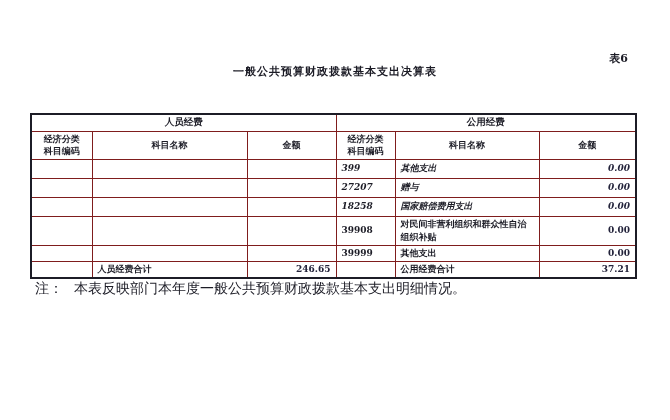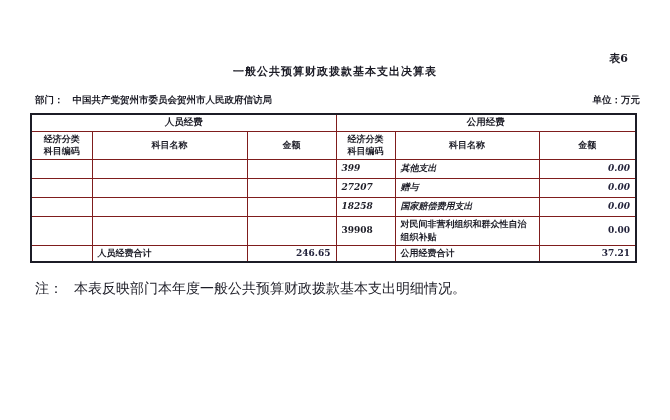--- a/index.html
+++ b/index.html
@@ -82,26 +82,20 @@
 </style>
 </head>
 <body>
 
 <div class="page">
 
   <div class="table-tag">表6</div>
 
   <div class="doc-title">一般公共预算财政拨款基本支出决算表</div>
 
-  <div class="meta-row">
-    <div>
-      <span>部门：</span><span class="dept-value">中国共产党贺州市委员会贺州市人民政府信访局</span>
-    </div>
-    <div>单位：万元</div>
-  </div>
 
   <table class="main-table">
     <colgroup>
       <col style="width:61px">
         <col style="width:155px">
         <col style="width:89px">
       <col style="width:59px">
         <col style="width:144px">
         <col style="width:97px">
     </colgroup>
@@ -150,20 +144,28 @@
         <td class="cell-amount">0.00</td>
       </tr>
       <tr class="r-tall">
         <td class="cell-left"></td>
         <td class="cell-left"></td>
         <td class="cell-amount"></td>
         <td class="cell-left">39908</td>
         <td class="cell-left">对民间非营利组织和群众性自治组织补贴</td>
         <td class="cell-amount">0.00</td>
       </tr>
+      <tr class="r-short">
+        <td class="cell-left"></td>
+        <td class="cell-left"></td>
+        <td class="cell-amount"></td>
+        <td class="cell-left">39999</td>
+        <td class="cell-left">其他支出</td>
+        <td class="cell-amount">0.00</td>
+      </tr>
 
       <tr class="r-total">
         <td class="cell-left"></td>
         <td class="cell-left">人员经费合计</td>
         <td class="cell-amount">246.65</td>
         <td class="cell-left"></td>
         <td class="cell-left">公用经费合计</td>
         <td class="cell-amount">37.21</td>
       </tr>
     </tbody>

